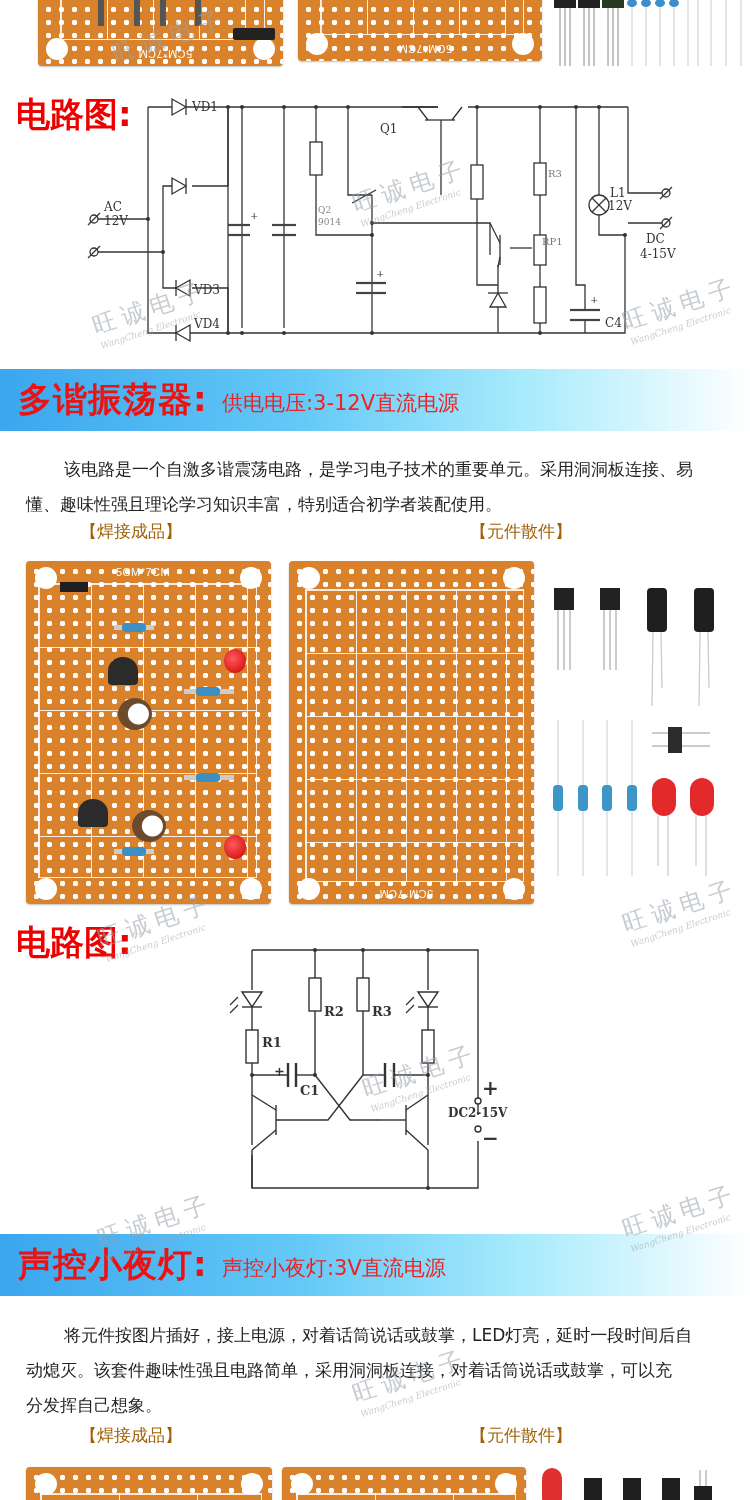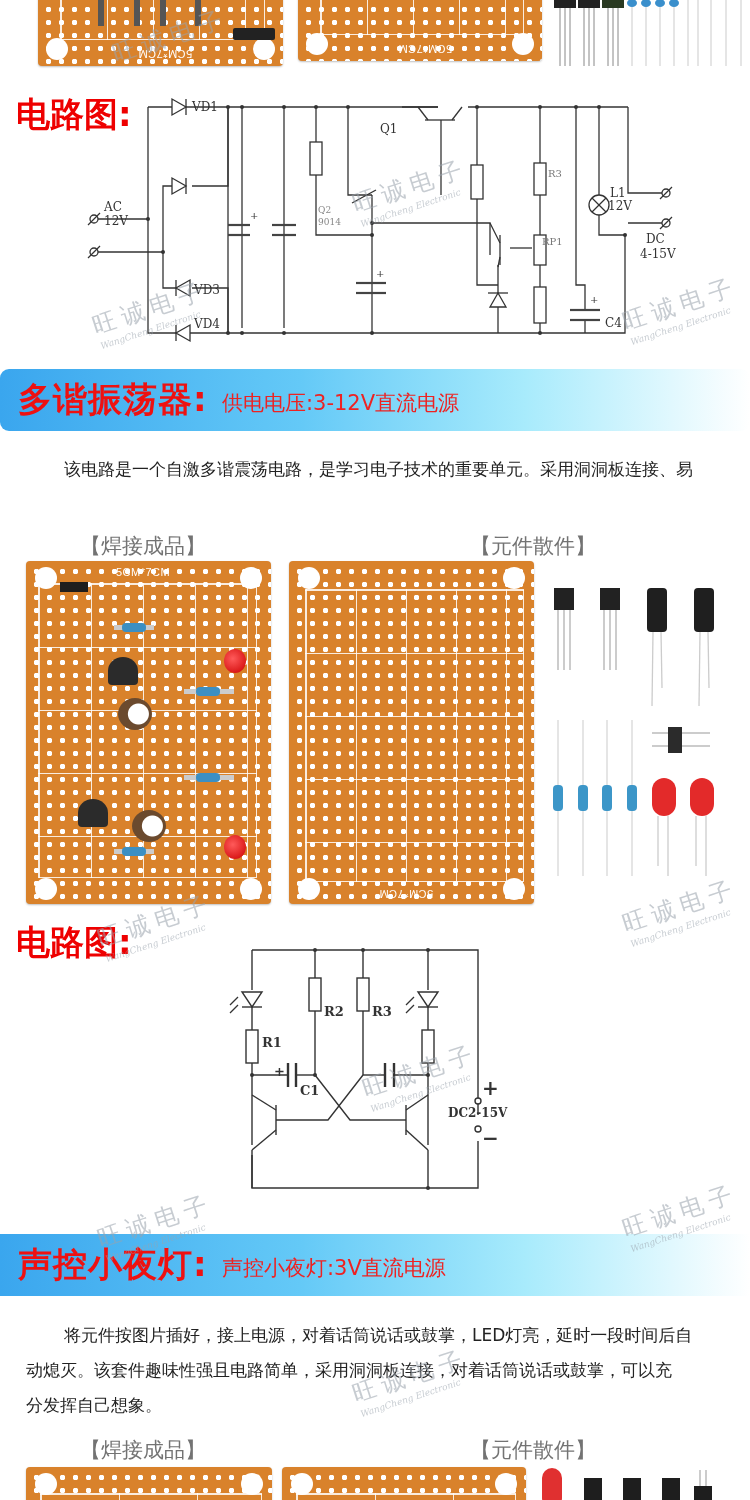--- a/index.html
+++ b/index.html
@@ -55,21 +55,21 @@
   }
 
   .para {
     position: absolute; left: 26px; width: 720px;
     font-size: 17px; line-height: 35px; color: #222;
     font-family: "DejaVu Sans", sans-serif;
   }
   .para .indent { display: inline-block; width: 38px; }
 
   .bracket-label {
-    position: absolute; font-size: 21px; color: #737373; font-family: "DejaVu Sans", sans-serif; margin-top: 12px;
+    position: absolute; font-size: 17px; color: #a16207; font-family: "DejaVu Sans", sans-serif;
   }
 
   
   .wm {
     position: absolute; pointer-events: none; opacity: 0.55;
   }
   .wm .cn { font-size: 24px; color: #9aa3ad; transform: rotate(-18deg); font-family: "DejaVu Serif", serif; letter-spacing: 6px; }
   .wm .en { font-size: 9px; color: #9aa3ad; transform: rotate(-18deg); font-family: "DejaVu Serif", serif; font-style: italic; margin-left: 8px; }
 
   svg text { font-family: "DejaVu Serif", serif; }
@@ -288,27 +288,28 @@
       <text x="566" y="148">DC</text>
       <text x="560" y="163">4-15V</text>
       <text x="525" y="232">C4</text>
       <text x="170" y="124" font-size="10">+</text>
       <text x="296" y="182" font-size="10">+</text>
       <text x="510" y="208" font-size="10">+</text>
     </g>
   </svg>
 </div>
 
-<div class="banner" style="top:369px;border-radius:9px;">
+<div class="banner" style="top:369px;">
   <div class="title">多谐振荡器:</div>
   <div class="subtitle" style="left:222px;">供电电压:3-12V直流电源</div>
 </div>
 
 <div class="para" style="top:452px;">
   <div><span class="indent"></span><span>该电路是一个自激多谐震荡电路，是学习电子技术的重要单元。采用洞洞板连接、易</span></div>
+  <div><span>懂、趣味性强且理论学习知识丰富，特别适合初学者装配使用。</span></div>
 </div>
 
 <div class="bracket-label" style="left:80px; top:520px;">【焊接成品】</div>
 <div class="bracket-label" style="left:470px; top:520px;">【元件散件】</div>
 
 <div class="pcb" style="left:26px; top:561px; width:245px; height:343px;">
   <div class="grid" style="left:12px; right:14px; top:22px; bottom:26px; background-size:52px 63px, 52px 63px;"></div>
   <div class="mount" style="left:9px; top:6px;"></div>
   <div class="mount" style="right:9px; top:6px;"></div>
   <div class="mount" style="left:9px; bottom:4px;"></div>

